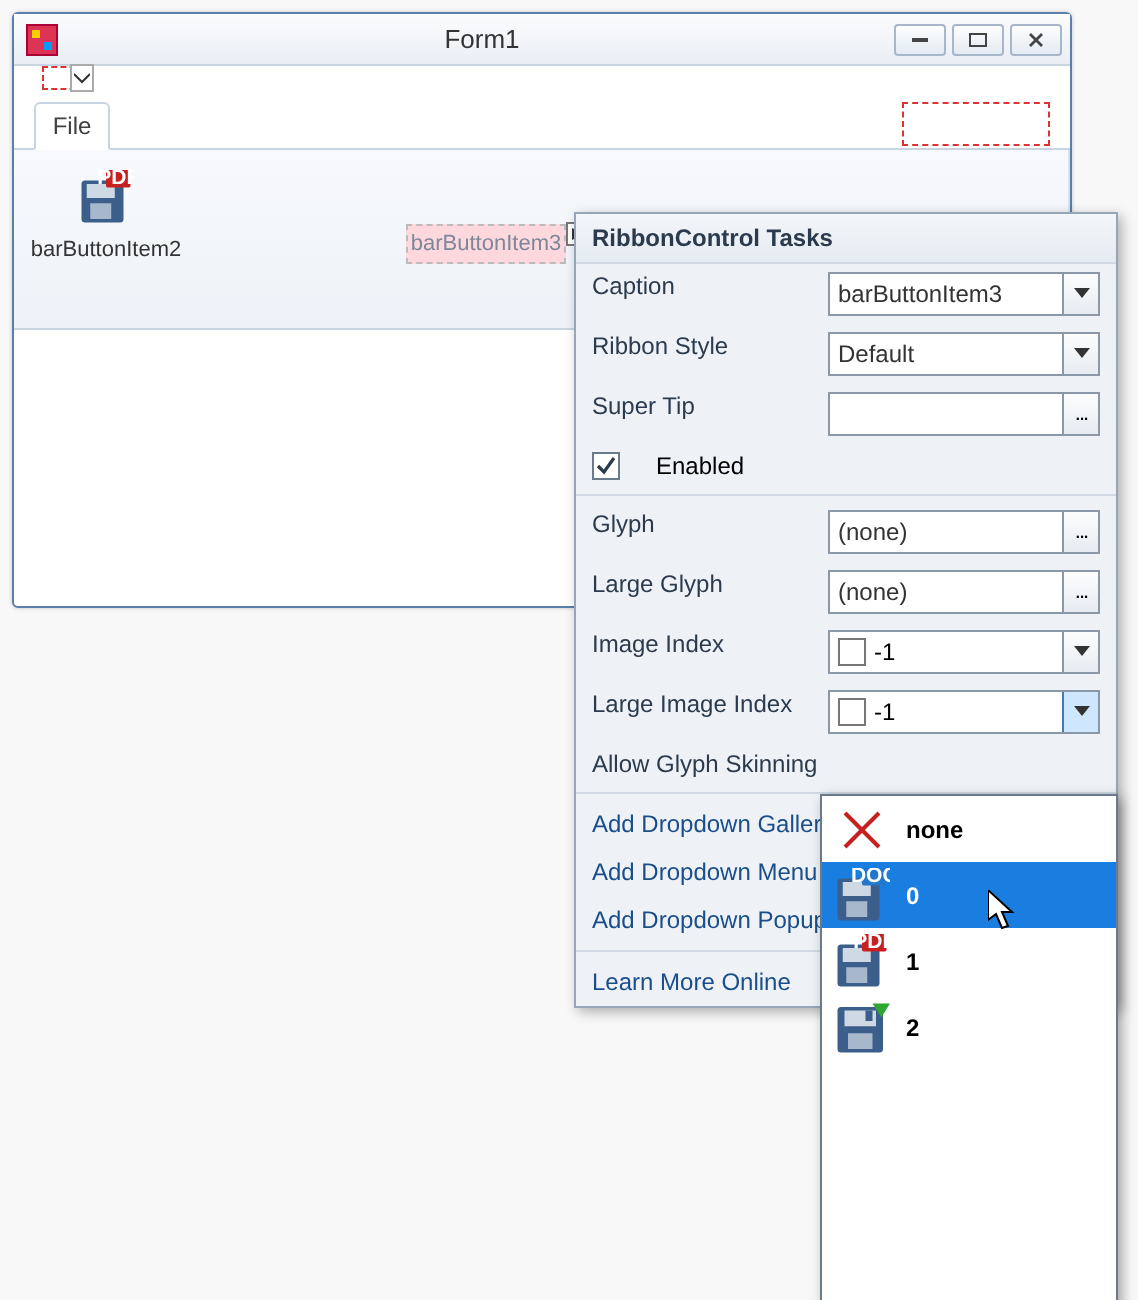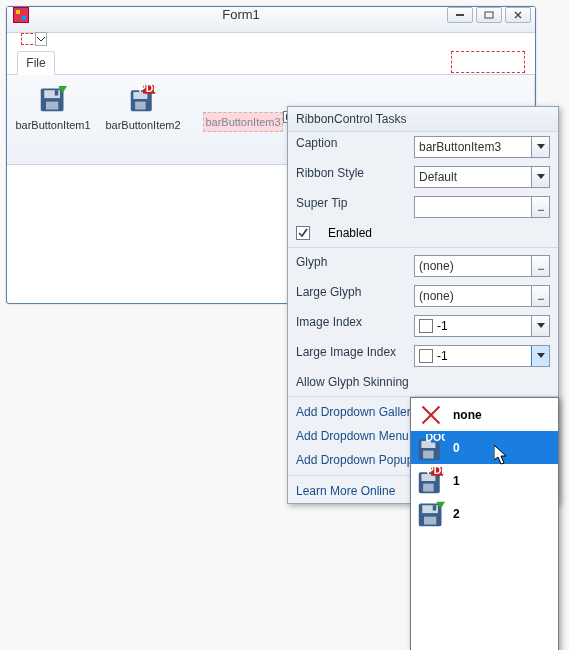--- a/index.html
+++ b/index.html
@@ -1,20 +1,20 @@
 <!DOCTYPE html>
 <html><head>
 <meta charset="utf-8">
 <style>
 * { box-sizing: border-box; margin: 0; padding: 0; font-family: "Segoe UI", Tahoma, sans-serif; font-size: 12px; }
 body { background: #f8f8f8; width: 569px; height: 650px; position: relative; overflow: hidden; }
 
 
 .window { position: absolute; left: 6px; top: 6px; width: 530px; height: 298px; background: #fff; border: 1px solid #5a7fa8; border-radius: 3px; box-shadow: 0 0 2px rgba(0,0,0,0.2); }
-.titlebar { height: 26px; background: linear-gradient(#fcfcfd, #e9eef5); border-bottom: 1px solid #c8d4e2; display: flex; align-items: flex-start; position: relative; }
+.titlebar { height: 26px; background: linear-gradient(#fcfcfd, #e9eef5); border-bottom: 1px solid #c8d4e2; display: flex; align-items: center; position: relative; }
 .titlebar .sys-icon { width: 16px; height: 16px; margin: 0 6px; background: #d35; border: 1px solid #a03; position: relative; }
 .titlebar .sys-icon::before { content:""; position:absolute; top:2px; left:2px; width:4px; height:4px; background:#fc0; }
 .titlebar .sys-icon::after { content:""; position:absolute; bottom:2px; right:2px; width:4px; height:4px; background:#09f; }
 .titlebar .title { flex:1; text-align:center; color:#333; font-size:13px; }
 .winbtns { display:flex; margin-right:4px; gap:3px; }
 .winbtn { width:26px; height:16px; border:1px solid #a7b6c9; border-radius:2px; background:linear-gradient(#fdfdfd,#e4ebf3); display:flex; align-items:center; justify-content:center; font-size:10px; color:#444; }
 .qat-row { height:14px; position:relative; }
 .qat-dashed { position:absolute; left:14px; top:0px; width:26px; height:12px; border:1px dashed #d33; }
 .qat-drop { position:absolute; left:28px; top:-1px; width:12px; height:14px; background:#fff; border:1px solid #aaa; display:flex; align-items:center; justify-content:center; }
 .qat-drop svg { width:8px; height:6px; }
@@ -29,21 +29,21 @@
 .bar-item .ic { width:32px; height:32px; display:flex; align-items:center; justify-content:center; }
 .bar-item .lbl { font-size:11px; color:#333; text-align:center; margin-top:4px; }
 .group-caption { text-align:right; font-size:11px; color:#6a7a8c; padding:2px 0;margin-top:10px; }
 
 .sel-item { position:absolute; left:196px; top:105px; width:80px; height:20px; border:1px dashed #bbb; background:#ffd8de; display:flex; align-items:center; justify-content:center; font-size:11px; color:#7a8898; }
 .smart-arrow { position:absolute; left:276px; top:104px; width:12px; height:12px; background:#fff; border:1px solid #777; display:flex; align-items:center; justify-content:center; }
 .smart-arrow svg { width:8px; height:8px; }
 
 
 .panel { position:absolute; left:287px; top:106px; width:272px; background:#eef2f7; border:1px solid #96a6b8; box-shadow:2px 2px 6px rgba(0,0,0,0.3); z-index:5; }
-.panel-title { background:linear-gradient(#f3f6fa,#e5ebf2); padding:5px 8px; font-weight:normal; color:#2b3b4d; border-bottom:1px solid #cfd8e3; }
+.panel-title { background:linear-gradient(#f3f6fa,#e5ebf2); padding:5px 8px; font-weight:bold; color:#2b3b4d; border-bottom:1px solid #cfd8e3; }
 .section-title { padding:6px 8px 4px; font-weight:bold; color:#2b3b4d; }
 .prop-row { display:flex; padding:4px 8px; gap:6px; }
 .prop-label { width:112px; color:#2b3b4d; }
 .prop-field { flex:1; display:flex; }
 .combo { flex:1; height:22px; border:1px solid #8a98a8; background:#fff; display:flex; align-items:center; }
 .combo .val { flex:1; padding:0 4px; color:#333; }
 .combo-btn { width:18px; height:20px; border-left:1px solid #8a98a8; background:linear-gradient(#fdfdfd,#e6ebf2); display:flex; align-items:center; justify-content:center; }
 .combo-btn.pressed { background:#cfe6ff; border-left-color:#3e7ac0; }
 .combo-btn svg { width:8px; height:6px; }
 .ellipsis-btn { width:18px; height:20px; border-left:1px solid #8a98a8; background:linear-gradient(#fdfdfd,#e6ebf2); display:flex; align-items:center; justify-content:center; font-size:11px; letter-spacing:-1px; }
@@ -109,32 +109,20 @@
     <div class="tabs-row">
       <div class="file-tab">File</div>
       <div class="placeholder-dash"></div>
     </div>
     <div class="ribbon-body">
       <div class="group" style="width:100%;">
         <div class="group-items">
           <div class="bar-item">
             <div class="ic">
               <svg class="floppy" viewBox="0 0 32 32">
-                  <rect x="2" y="4" width="26" height="26" rx="2" fill="#3b5f8a"></rect>
-                  <rect x="6" y="6" width="18" height="9" fill="#cfd9e6"></rect>
-                  <rect x="8" y="19" width="14" height="9" fill="#a7b8cc"></rect>
-                  <rect x="18" y="6" width="4" height="6" fill="#3b5f8a"></rect>
-                  <path d="M20 2 L30 2 L25 10 Z" fill="#2fa62f" transform="translate(2,-1)"></path>
-                </svg>
-            </div>
-            <div class="lbl">barButtonItem1</div>
-          </div>
-          <div class="bar-item">
-            <div class="ic">
-              <svg class="floppy" viewBox="0 0 32 32">
                   <rect x="2" y="6" width="24" height="24" rx="2" fill="#3b5f8a"></rect>
                   <rect x="5" y="8" width="16" height="8" fill="#cfd9e6"></rect>
                   <rect x="7" y="19" width="12" height="9" fill="#a7b8cc"></rect>
                   <rect x="16" y="0" width="14" height="10" rx="1" fill="#c62020"></rect>
                   <text x="23" y="8" font-size="6" text-anchor="middle" fill="#fff" font-weight="bold">PDF</text>
                 </svg>
             </div>
             <div class="lbl">barButtonItem2</div>
           </div>
         </div>

